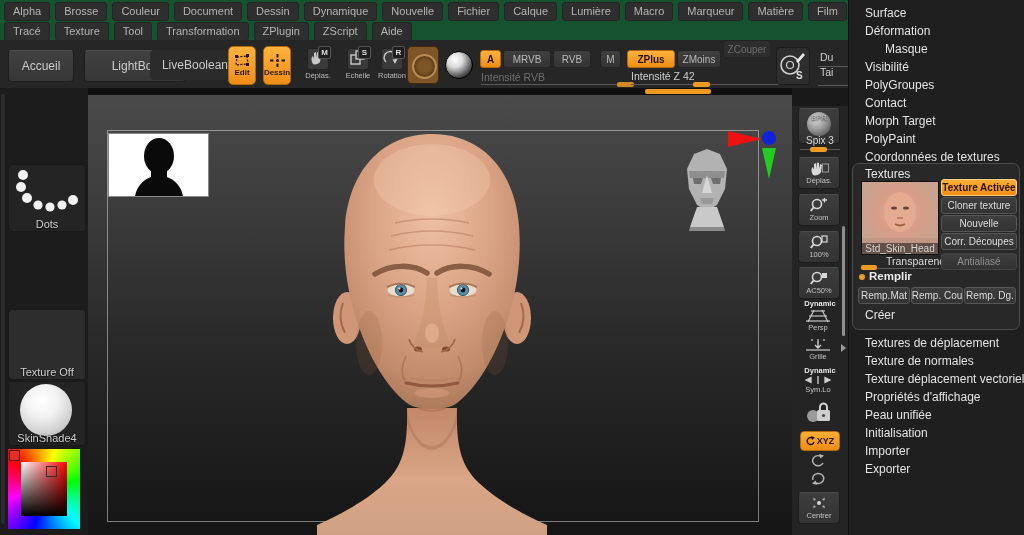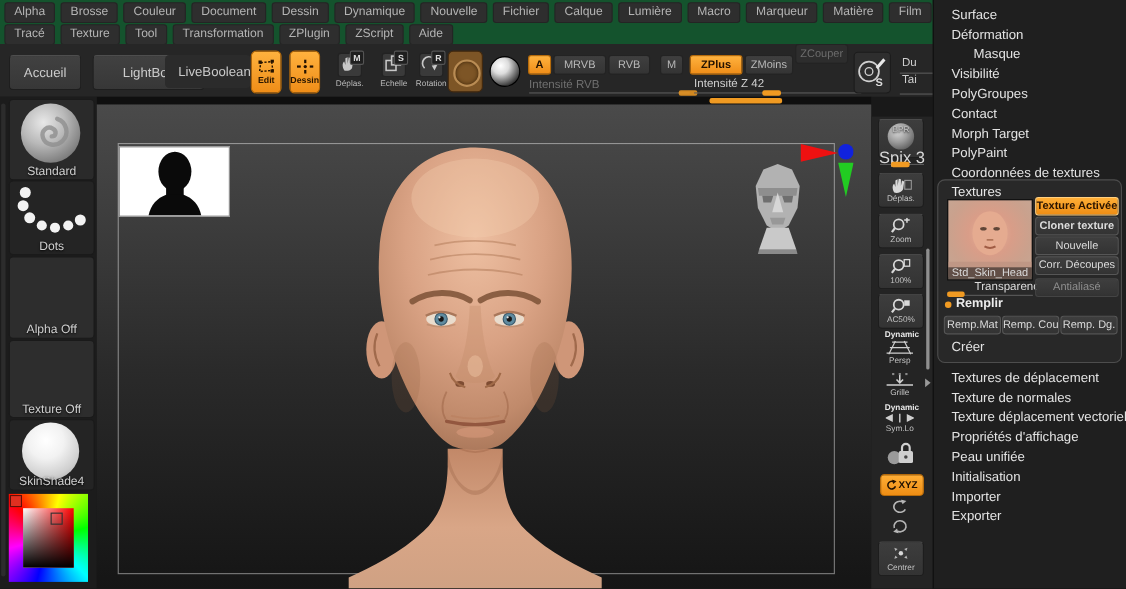--- a/index.html
+++ b/index.html
@@ -49,21 +49,21 @@
   
   #canvas{left:88px;top:95px;width:704px;height:440px;overflow:hidden;
           background:linear-gradient(180deg,#4a4a4a 0%,#3e3e3e 22%,#2a2a2a 55%,#151515 100%);}
   #doc-frame{left:19px;top:35px;width:650px;height:390px;border:1px solid rgba(225,225,225,.5);}
   
   #right-strip{left:792px;top:95px;width:56px;height:440px;background:#242424;margin-top:11px;}
   .rt-btn{position:absolute;left:6px;width:40px;background:linear-gradient(#3d3d3d,#333);
           border:1px solid #1d1d1d;border-top-color:#4c4c4c;border-radius:4px;
           display:flex;flex-direction:column;align-items:center;justify-content:center;}
   .rt-lb{font-size:7.5px;color:#c2c2c2;}
-  .rt-head{position:absolute;left:0;width:56px;text-align:center;font-size:15px;color:#d8d8d8;}
+  .rt-head{position:absolute;left:0;width:56px;text-align:center;font-size:10px;color:#d8d8d8;}
   .rt-dyn{position:absolute;left:0;width:56px;text-align:center;font-size:7.5px;font-weight:bold;color:#e8e8e8;}
   
   #right-panel{left:848px;top:0;width:176px;height:535px;background:#1f1f1f;border-left:1px solid #101010;}
   .rp-item{position:absolute;left:16px;font-size:12px;color:#e3e3e3;white-space:nowrap;cursor:default;}
   #tex-panel{position:absolute;left:3px;top:163px;width:166px;height:165px;background:#282828;
              border:1px solid #4d4d4d;border-radius:7px;}
   .tp-btn{position:absolute;height:15px;background:linear-gradient(#3e3e3e,#333);
           border:1px solid #565656;border-radius:3px;color:#dcdcdc;font-size:10px;
           display:flex;align-items:center;justify-content:center;overflow:hidden;white-space:nowrap;}
   .tp-btn.active{background:linear-gradient(#ffae36,#ee8d14);border-color:#ffcf7e;color:#2a1400;font-weight:bold;}
@@ -223,46 +223,36 @@
   <div class="slider-line" style="left:818px;top:45px;width:30px;"></div>
 </div>
 
 <div class="abs" style="left:88px;top:88px;width:704px;height:7px;background:#0f0f0f;">
   <div class="abs" style="left:557px;top:1px;width:66px;height:5px;background:#f09a22;border-radius:2px;"></div>
 </div>
 
 <div id="left-tray" class="abs">
   <div class="abs" style="left:1px;top:6px;width:4px;height:430px;background:#2c2c2c;border-radius:2px;"></div>
 
-  <div class="tray-cell" style="top:2px;height:72px;">
-    <span class="abs" style="left:10px;top:3px;width:54px;height:54px;border-radius:50%;background:radial-gradient(circle at 38% 32%, #e8e8e8 0%, #b9b9b9 40%, #6f6f6f 85%);"></span>
-    <svg class="abs" style="left:10px;top:3px;" width="54" height="54" viewBox="0 0 54 54">
-        <path d="M33,14 C42,17 44,28 38,34 C32,40 22,38 20,31 C18,25 24,20 29,23 C33,25 32,30 28,30" fill="none" stroke="#8f8f8f" stroke-width="4" stroke-linecap="round" opacity=".8"></path>
-      </svg>
-    <span class="tray-lb">Standard</span>
-  </div>
 
   <div class="tray-cell" style="top:76px;height:66px;background:#242424;">
     <svg width="76" height="52" viewBox="0 0 76 52">
       <g fill="#f2f2f2">
           <circle cx="14" cy="10" r="5"></circle>
           <circle cx="12" cy="22" r="5"></circle>
           <circle cx="18" cy="33" r="5"></circle>
           <circle cx="29" cy="40" r="4.6"></circle>
           <circle cx="41" cy="42" r="4.6"></circle>
           <circle cx="53" cy="40" r="4.6"></circle>
           <circle cx="64" cy="35" r="5"></circle>
         </g>
     </svg>
     <span class="tray-lb">Dots</span>
   </div>
 
-  <div class="tray-cell" style="top:145px;height:73px;background:#2d2d2d;">
-    <span class="tray-lb">Alpha Off</span>
-  </div>
 
   <div class="tray-cell" style="top:221px;height:69px;background:#2d2d2d;">
     <span class="tray-lb">Texture Off</span>
   </div>
 
   <div class="tray-cell" style="top:293px;height:63px;background:#242424;">
     <span class="abs" style="left:11px;top:2px;width:52px;height:52px;border-radius:50%;background:radial-gradient(circle at 42% 32%, #ffffff 0%, #f2f2f2 35%, #cfcfcf 70%, #9a9a9a 100%);"></span>
     <span class="tray-lb">SkinShade4</span>
   </div>
 
@@ -547,21 +537,21 @@
         <path d="M35,36 h6" stroke="#b07458" stroke-width="1.5"></path>
         <path d="M33,42 q5,3 10,0" stroke="#a05c44" stroke-width="1.8" fill="none"></path>
         <rect x="0" y="56" width="76" height="14" fill="#b98f7e" opacity=".6"></rect>
       </svg>
       <span class="abs" style="left:0;right:0;bottom:0;font-size:10px;color:#d8d8d8;text-align:center;background:rgba(20,20,20,.55);">Std_Skin_Head</span>
     </div>
 
     <div class="tp-btn active" style="left:88px;top:15px;width:74px;">
         <span>Texture Activée</span>
       </div>
-    <div class="tp-btn" style="left:88px;top:33px;width:74px;font-weight:bold;">
+    <div class="tp-btn" style="left:88px;top:33px;width:74px;">
         <span>Cloner texture</span>
       </div>
     <div class="tp-btn" style="left:88px;top:51px;width:74px;">
         <span>Nouvelle</span>
       </div>
     <div class="tp-btn" style="left:88px;top:69px;width:74px;">
         <span>Corr. Découpes</span>
       </div>
 
     <span class="abs" style="left:9px;top:91px;font-size:10.5px;color:#dcdcdc;margin-left:24px;">Transparence</span>

